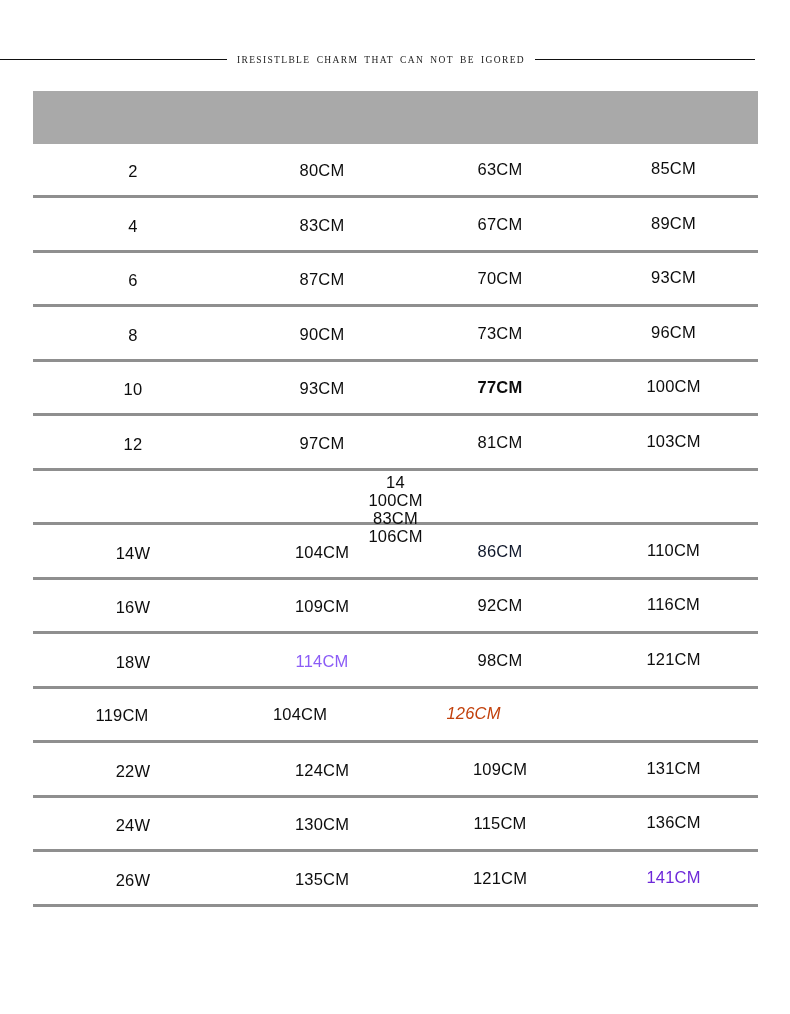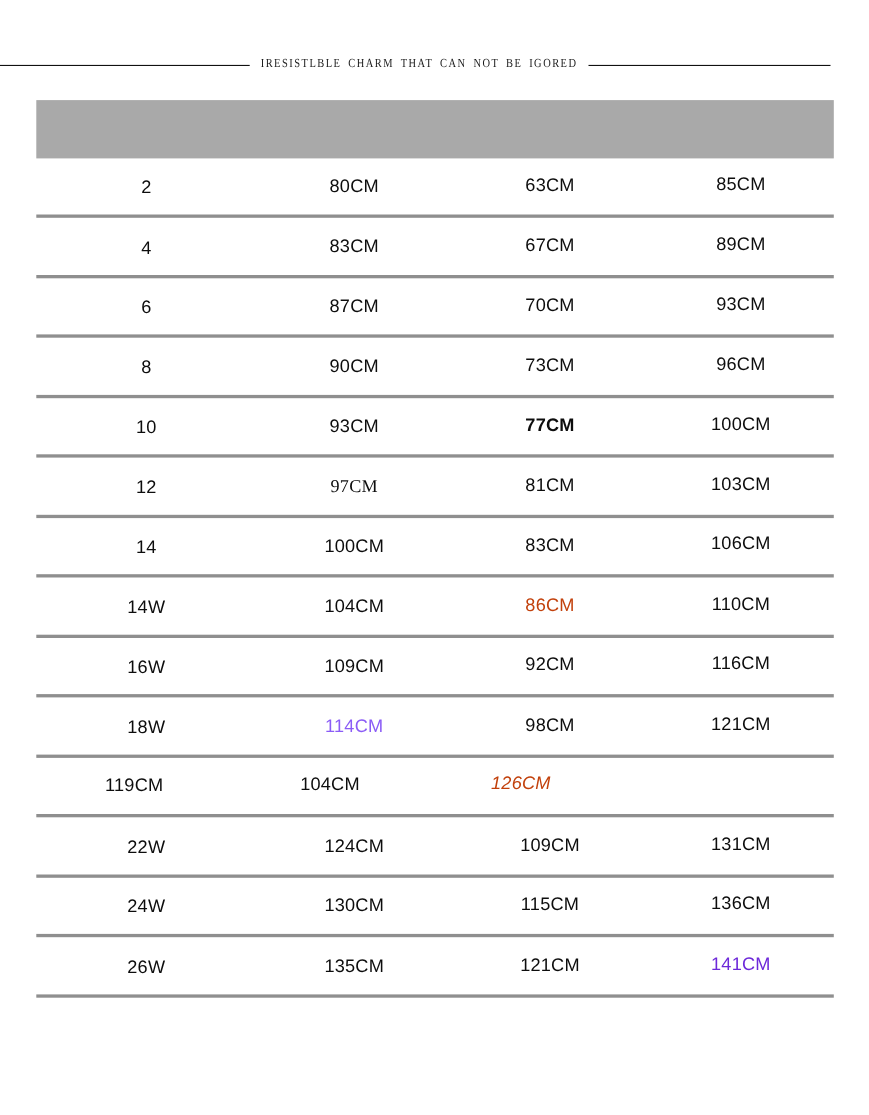--- a/index.html
+++ b/index.html
@@ -147,34 +147,34 @@
         <div class="cell c4" style="color: rgb(13, 13, 13);">96CM</div>
       </div>
       <div class="row" style="border-bottom-color: rgb(143, 143, 143);">
         <div class="cell c1" style="color: rgb(13, 13, 13);">10</div>
         <div class="cell c2" style="color: rgb(13, 13, 13);">93CM</div>
         <div class="cell c3" style="color: rgb(13, 13, 13); font-weight: bold;">77CM</div>
         <div class="cell c4" style="color: rgb(13, 13, 13);">100CM</div>
       </div>
       <div class="row" style="border-bottom-color: rgb(143, 143, 143);">
         <div class="cell c1" style="color: rgb(13, 13, 13);">12</div>
-        <div class="cell c2" style="color: rgb(13, 13, 13); font-family: Liberation Serif, serif;">97CM</div>
+        <div class="cell c2" style="color: rgb(13, 13, 13);">97CM</div>
         <div class="cell c3" style="color: rgb(13, 13, 13);">81CM</div>
         <div class="cell c4" style="color: rgb(13, 13, 13);">103CM</div>
       </div>
-      <div class="row" style="border-bottom-color: rgb(143, 143, 143);">
+      <div class="row" style="border-bottom-color: rgb(143, 143, 143); flex-direction: column;">
         <div class="cell c1" style="color: rgb(13, 13, 13);">14</div>
         <div class="cell c2" style="color: rgb(13, 13, 13);">100CM</div>
         <div class="cell c3" style="color: rgb(13, 13, 13);">83CM</div>
         <div class="cell c4" style="color: rgb(13, 13, 13);">106CM</div>
       </div>
       <div class="row" style="border-bottom-color: rgb(143, 143, 143);">
         <div class="cell c1" style="color: rgb(13, 13, 13);">14W</div>
         <div class="cell c2" style="color: rgb(13, 13, 13);">104CM</div>
-        <div class="cell c3" style="color: #c2410c;">86CM</div>
+        <div class="cell c3" style="color: #0f172a;">86CM</div>
         <div class="cell c4" style="color: rgb(13, 13, 13);">110CM</div>
       </div>
       <div class="row" style="border-bottom-color: rgb(143, 143, 143);">
         <div class="cell c1" style="color: rgb(13, 13, 13);">16W</div>
         <div class="cell c2" style="color: rgb(13, 13, 13);">109CM</div>
         <div class="cell c3" style="color: rgb(13, 13, 13);">92CM</div>
         <div class="cell c4" style="color: rgb(13, 13, 13);">116CM</div>
       </div>
       <div class="row" style="border-bottom-color: rgb(143, 143, 143);">
         <div class="cell c1" style="color: rgb(13, 13, 13);">18W</div>

